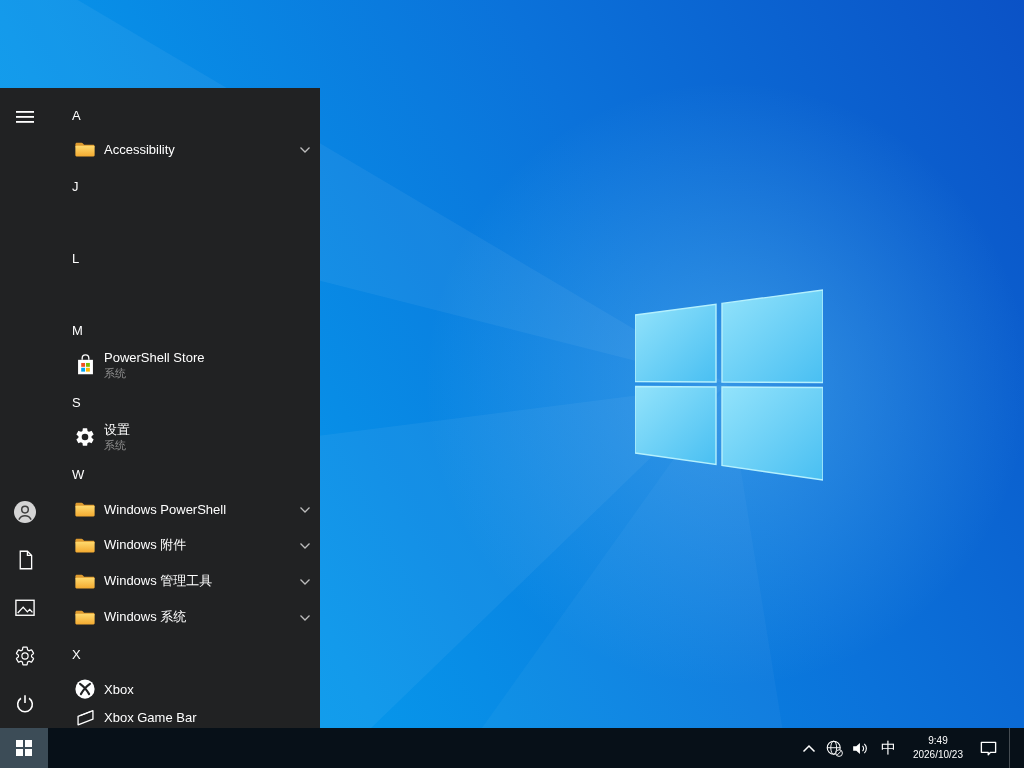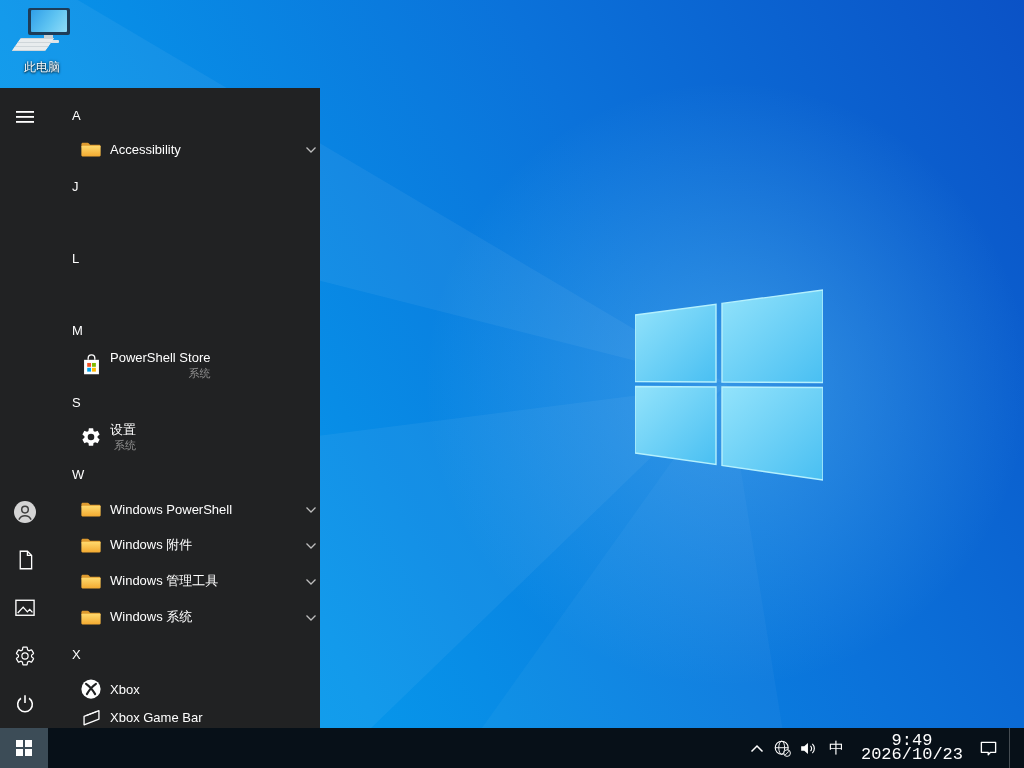--- a/index.html
+++ b/index.html
@@ -31,42 +31,42 @@
   .desktop-icon .label{margin-top:5px;font-size:12px;color:#fff;
     text-shadow:0 1px 2px rgba(0,0,0,.85),0 0 3px rgba(0,0,0,.6);}
 
   
   .start-menu{position:absolute;left:0;top:88px;width:320px;height:640px;
     background:#212223;overflow:hidden;z-index:5;}
   .rail-btn{position:absolute;left:13px;width:24px;height:24px;display:flex;
     align-items:center;justify-content:center;cursor:default;}
   .app-header{position:absolute;left:72px;height:24px;line-height:24px;
     color:#fff;font-size:13px;cursor:default;}
-  .app-row{position:absolute;left:14px;width:320px;height:36px;cursor:default;text-align:right;}
+  .app-row{position:absolute;left:8px;width:320px;height:36px;cursor:default;}
   .app-row.two-line{height:46px;}
   .app-row .ic{position:absolute;left:66px;top:50%;transform:translateY(-50%);
     width:22px;height:24px;display:flex;align-items:center;justify-content:center;}
   .app-row .lbl{position:absolute;left:96px;top:50%;transform:translateY(-50%);
     color:#fff;font-size:13px;white-space:nowrap;}
   .app-row.two-line .txt{position:absolute;left:96px;top:50%;transform:translateY(-50%);}
   .app-row.two-line .txt .t{display:block;color:#fff;font-size:13px;line-height:16px;}
   .app-row.two-line .txt .s{display:block;color:#8f8f8f;font-size:11px;line-height:14px;}
   .app-row .chev{position:absolute;right:17px;top:50%;transform:translateY(-50%);}
 
   
   .taskbar{position:absolute;left:0;bottom:0;width:1024px;height:40px;background:#071018;z-index:10;
     display:flex;align-items:stretch;}
   .start-button{width:48px;height:40px;background:#3c4c57;display:flex;
     align-items:center;justify-content:center;cursor:default;}
   .win-grid{display:grid;grid-template-columns:7.5px 7.5px;grid-template-rows:7.5px 7.5px;gap:1.5px;}
   .win-grid span{background:#fff;}
   .tray{margin-left:auto;display:flex;align-items:center;height:40px;padding-right:6px;}
   .tray-btn{height:40px;display:flex;align-items:center;justify-content:center;cursor:default;}
   .tray-ime{color:#fff;font-size:15px;padding:0 7px;}
-  .tray-clock{color:#fff;font-size:17px;line-height:14px;text-align:center;padding:0 10px;font-family:Liberation Mono, monospace;}
+  .tray-clock{color:#fff;font-size:10px;line-height:14px;text-align:center;padding:0 10px;}
   .tray-divider{width:1px;height:40px;background:rgba(255,255,255,.25);margin-left:6px;}
   .edge-sliver{width:8px;height:40px;}
 </style>
 </head>
 <body>
 
 <svg width="0" height="0" style="position:absolute">
   <defs>
     <linearGradient id="foldg" x1="0" y1="0" x2="0" y2="1">
       <stop offset="0" stop-color="#ffd96d"></stop>
@@ -87,31 +87,20 @@
     <div class="wp-ray r3"></div>
     <div class="wp-glow"></div>
     <svg class="win-logo" width="188" height="196" viewBox="0 0 188 196">
       <polygon points="0,27 81,16.2 81,94 0,93.5" fill="url(#paneg)" stroke="#b4f0fd" stroke-width="1.4"></polygon>
       <polygon points="87,15.4 188,2 188,94.5 87,94" fill="url(#paneg)" stroke="#b4f0fd" stroke-width="1.4"></polygon>
       <polygon points="0,98.5 81,99 81,176.5 0,165" fill="url(#paneg)" stroke="#b4f0fd" stroke-width="1.4"></polygon>
       <polygon points="87,99 188,99.5 188,192 87,177.5" fill="url(#paneg)" stroke="#b4f0fd" stroke-width="1.4"></polygon>
     </svg>
   </div>
 
-  <div class="desktop-icon">
-    <div class="pc-art">
-      <div class="pc-monitor">
-          <div class="pc-screen"></div>
-        </div>
-      <div class="pc-stand"></div>
-      <div class="pc-base"></div>
-      <div class="pc-kb"></div>
-    </div>
-    <div class="label">此电脑</div>
-  </div>
 
   <div class="start-menu">
 
     <div class="rail-btn" style="top:17px">
       <svg width="18" height="12" viewBox="0 0 18 12">
         <rect y="0" width="18" height="1.8" fill="#fff"></rect>
           <rect y="5" width="18" height="1.8" fill="#fff"></rect>
           <rect y="10" width="18" height="1.8" fill="#fff"></rect>
       </svg>
     </div>

